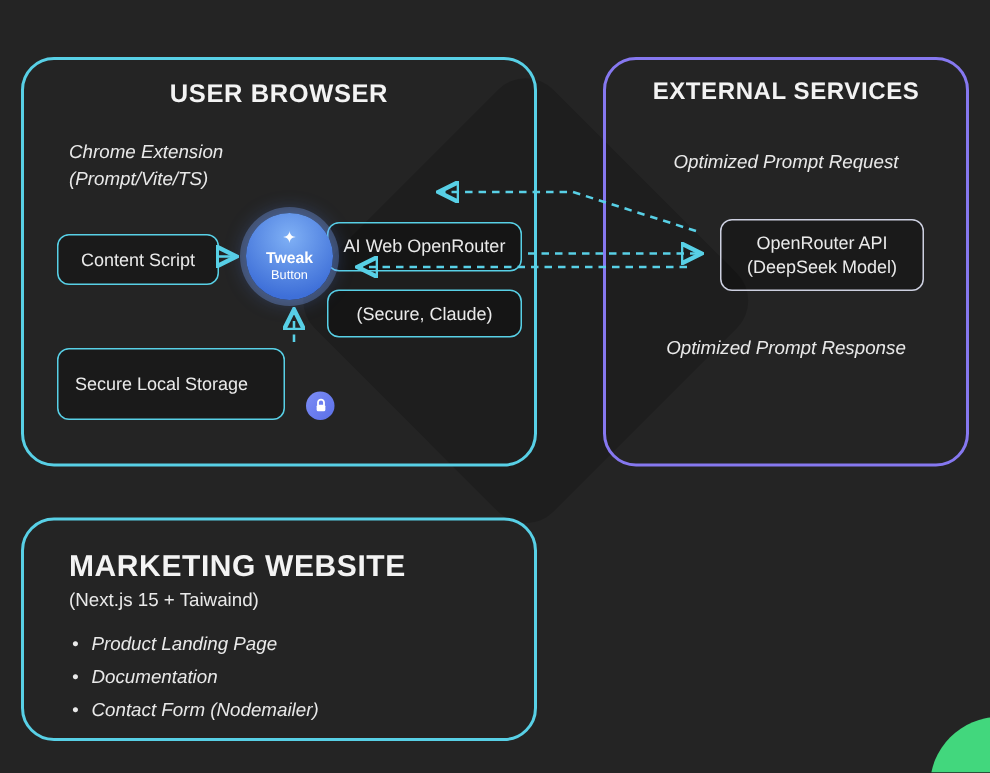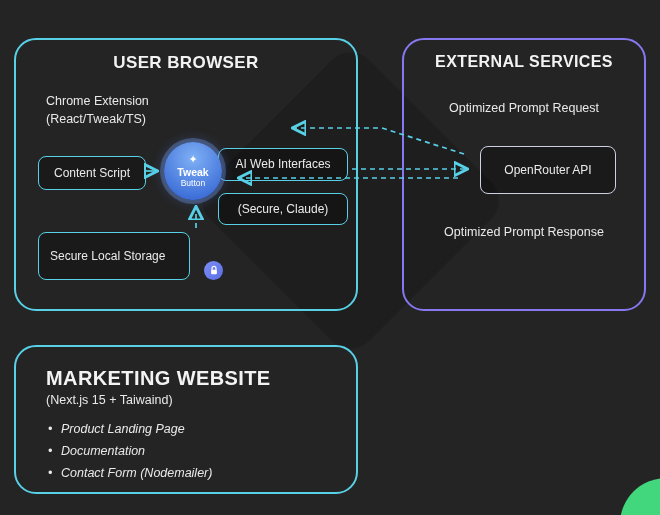--- a/index.html
+++ b/index.html
@@ -14,21 +14,21 @@
   .group.cyan { border-color:#58d0e6; }
   .group.purple { border-color:#8678f0; }
   #user-browser { left:14px; top:38px; width:344px; height:273px; }
   #external-services { left:402px; top:38px; width:244px; height:273px; }
   #marketing { left:14px; top:345px; width:344px; height:149px; }
 
   .group-title { position:absolute; top:13px; left:0; right:0; text-align:center;
     font-size:17px; font-weight:bold; letter-spacing:0.4px; color:#f3f3f3; }
   #external-services .group-title { font-size:16px; }
 
-  .free-label { position:absolute; font-size:12.5px; color:#e9e9e9; }
+  .free-label { position:absolute; font-size:12.5px; color:#e9e9e9;font-style:italic; }
   #chrome-ext { left:30px; top:52px; line-height:18px; }
   #req-label  { top:61px; left:0; right:0; text-align:center; }
   #resp-label { top:185px; left:0; right:0; text-align:center; }
 
   .node { position:absolute; border:1.4px solid #58d0e6; border-radius:8px;
     background:rgba(0,0,0,0.28); display:flex; align-items:center; justify-content:center;
     font-size:12px; color:#eaeaea; text-align:center; line-height:15px; }
   .node.content-script { left:22px; top:116px; width:108px; height:34px; }
   .node.ai-interfaces  { left:202px; top:108px; width:130px; height:33px; }
   .node.chat-providers { left:202px; top:153px; width:130px; height:32px; }
@@ -69,35 +69,35 @@
 
 <div class="canvas">
 
   <div class="bg-diamond"></div>
 
   <section class="group cyan" id="user-browser">
     <h2 class="group-title">USER BROWSER</h2>
 
     <div class="free-label" id="chrome-ext">
       <div>Chrome Extension</div>
-      <div>(React/Tweak/TS)</div>
+      <div>(Prompt/Vite/TS)</div>
     </div>
 
     <div class="node content-script">
       <span>Content Script</span>
     </div>
 
     <div class="tweak">
       <span class="sparkle">✦</span>
       <span class="l1">Tweak</span>
       <span class="l2">Button</span>
     </div>
 
     <div class="node ai-interfaces">
-      <span>AI Web Interfaces</span>
+      <span>AI Web OpenRouter</span>
     </div>
 
     <div class="node chat-providers">
       <span>(Secure, Claude)</span>
     </div>
 
     <div class="node storage">
       <div>Secure Local Storage</div>
     </div>
 
@@ -109,20 +109,21 @@
     </div>
   </section>
 
   <section class="group purple" id="external-services">
     <h2 class="group-title">EXTERNAL SERVICES</h2>
 
     <div class="free-label" id="req-label">Optimized Prompt Request</div>
 
     <div class="node openrouter">
       <div>OpenRouter API</div>
+      <div>(DeepSeek Model)</div>
     </div>
 
     <div class="free-label" id="resp-label">Optimized Prompt Response</div>
   </section>
 
   <section class="group cyan" id="marketing">
     <h2 class="mw-title">MARKETING WEBSITE</h2>
     <div class="mw-sub">(Next.js 15 + Taiwaind)</div>
     <div class="bullets">
       <div class="bullet-row">

